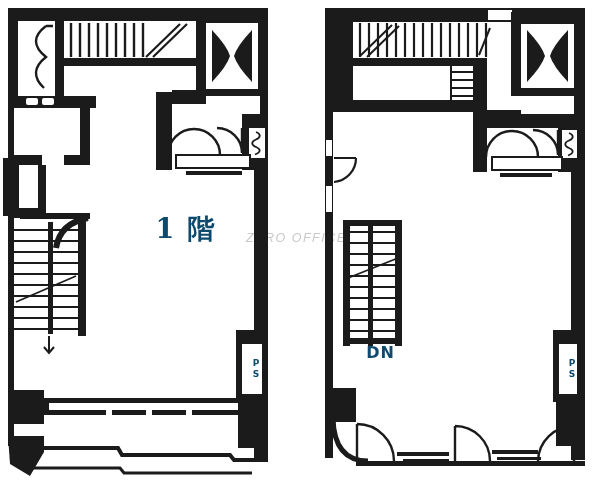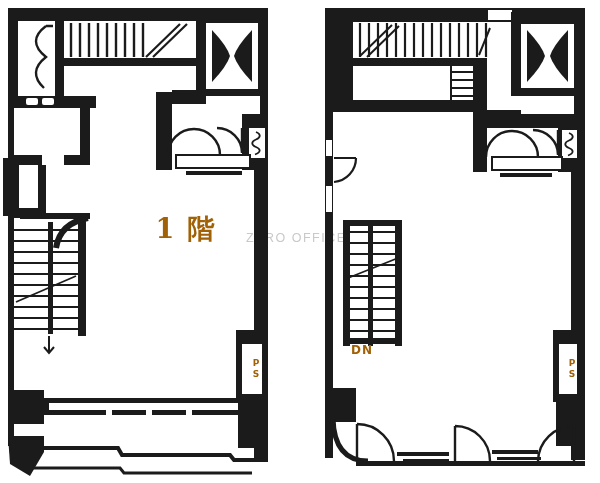--- a/index.html
+++ b/index.html
@@ -1,32 +1,32 @@
 <!DOCTYPE html>
 <html><head>
 <meta charset="utf-8">
 <style>
   html,body{margin:0;padding:0;background:#ffffff;}
   .stage{position:relative;width:600px;height:483px;background:#ffffff;overflow:hidden;
          font-family:"Liberation Sans",sans-serif;}
   .stage svg{position:absolute;left:0;top:0;z-index:1;}
-  .lbl{position:absolute;z-index:2;color:#a16207;}
+  .lbl{position:absolute;z-index:2;color:#0c4a6e;}
   .floor-label{width:84px;text-align:center;
                font-family:"DejaVu Serif","Liberation Serif",serif;
                font-size:27px;font-weight:600;letter-spacing:2px;white-space:nowrap;}
   .ps-label{width:18px;text-align:center;
             font-family:"DejaVu Sans","Liberation Sans",sans-serif;
             font-size:9px;font-weight:700;line-height:1.15;
             writing-mode:vertical-rl;text-orientation:upright;letter-spacing:1px;}
-  .dn-label{width:44px;text-align:left;
+  .dn-label{width:44px;text-align:right;
             font-family:"DejaVu Sans","Liberation Sans",sans-serif;
-            font-size:12px;font-weight:700;letter-spacing:1px;}
+            font-size:16px;font-weight:700;letter-spacing:1px;}
   .watermark{z-index:3;color:#c9c9c9;mix-blend-mode:darken;
              font-family:"Liberation Sans",sans-serif;
-             font-size:12.5px;letter-spacing:1.5px;white-space:nowrap;}
+             font-size:12.5px;letter-spacing:1.5px;white-space:nowrap;font-style:italic;}
 </style>
 </head>
 <body>
 
 <div class="stage">
 
 <svg width="600" height="483" viewBox="0 0 600 483">
   <g fill="#1b1b1b" stroke="none">
 
     <g>

